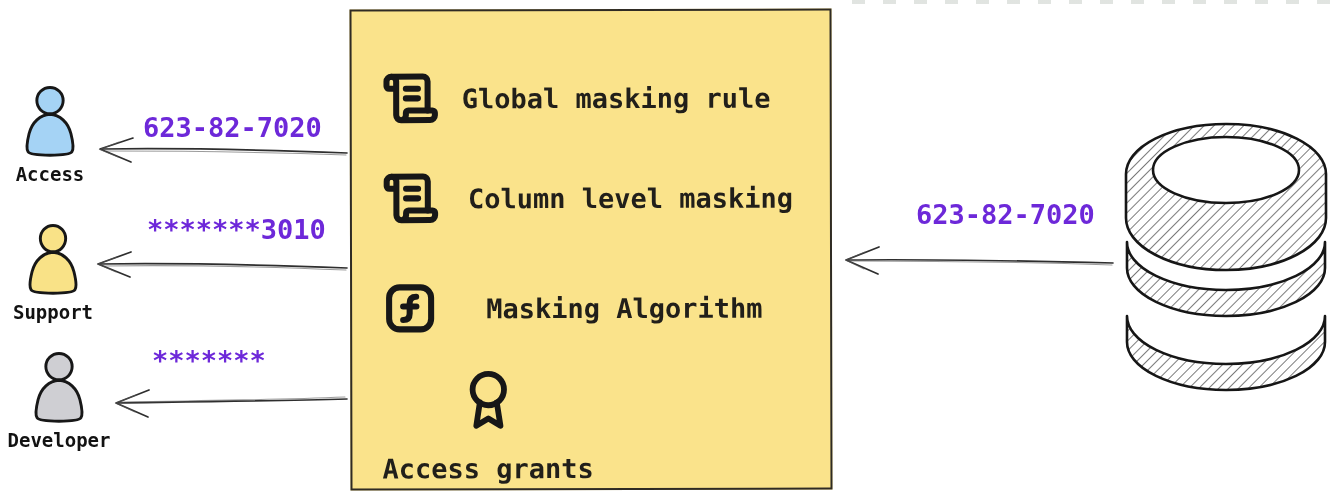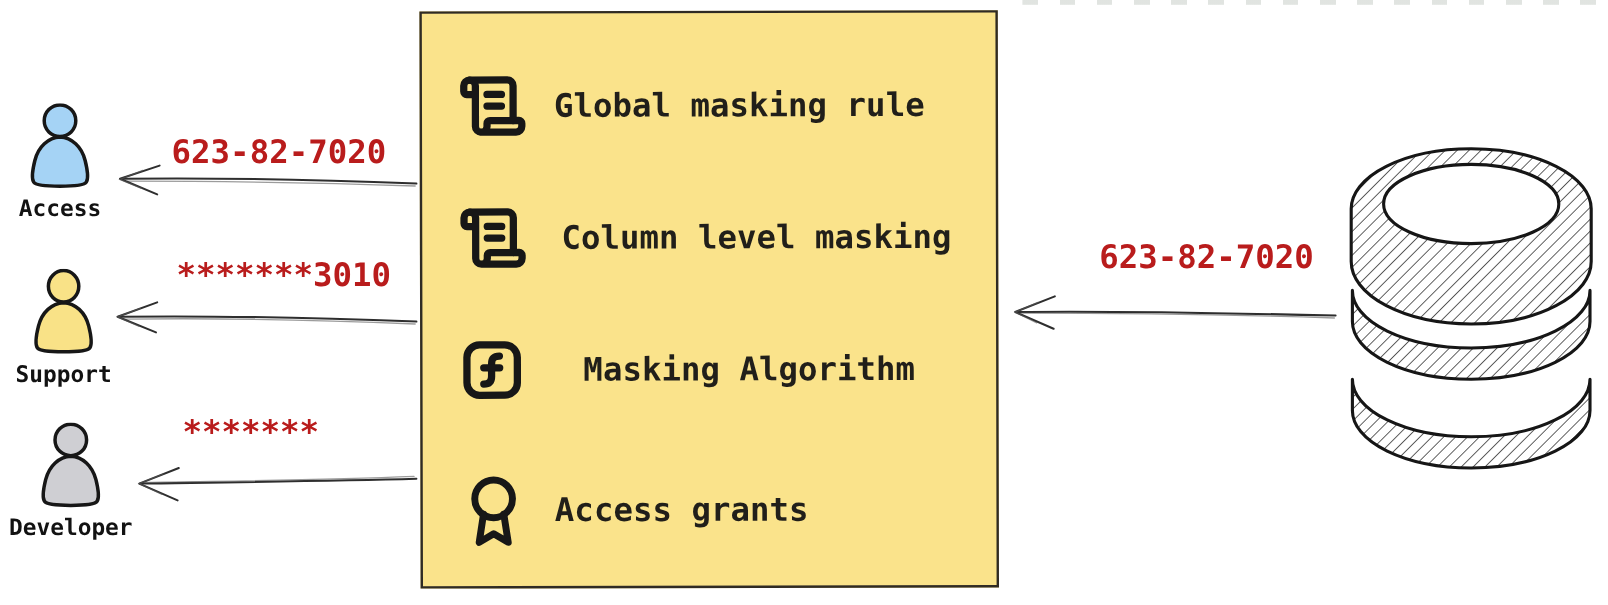--- a/index.html
+++ b/index.html
@@ -22,21 +22,21 @@
     font-size:27px; font-weight:700; color:#211f1a; white-space:pre; letter-spacing:0;
   }
   
   .persona {
     position:absolute; width:122px;
     display:flex; flex-direction:column; align-items:center; gap:1px;
   }
   .persona-name { font-size:19px; font-weight:700; color:#121212; }
   
   .arrow-label {
-    position:absolute; font-size:27px; font-weight:700; color:#b91c1c; white-space:pre;
+    position:absolute; font-size:27px; font-weight:700; color:#6d28d9; white-space:pre;
   }
   .arrows { position:absolute; left:0; top:0; width:1340px; height:504px; }
   .arrow { stroke:#2e2e2e; stroke-width:1.7; fill:none; stroke-linecap:round; stroke-linejoin:round; }
   .arrow-sketch { stroke:#5a5a5a; stroke-width:1.1; fill:none; opacity:.6; stroke-linecap:round; }
   .db { position:absolute; left:1122px; top:118px; }
   .edge-artifact {
     position:absolute; left:852px; top:0; width:488px; height:4px; opacity:.3;
     background:repeating-linear-gradient(90deg,#9aa59a 0 13px, transparent 13px 31px);
   }
   .icon-stroke { stroke:#171717; fill:none; stroke-linecap:round; stroke-linejoin:round; }
@@ -99,21 +99,21 @@
     <g>
       <path class="arrow" d="M1113 263 C 1030 261 928 259 847 260"></path>
       <path class="arrow-sketch" d="M1112 265 C 1020 262 930 261 851 261"></path>
       <path class="arrow" d="M879 247 L846 260 L878 274"></path>
       <path class="arrow-sketch" d="M865 252 L846 260 L864 269"></path>
     </g>
   </svg>
 
   <div class="masking-box">
 
-    <div class="box-row" style="top:46px;">
+    <div class="box-row" style="top:56px;">
       <svg width="58" height="58" viewBox="0 0 24 24" class="icon-stroke" stroke-width="2.5">
         <path d="M15 12h-5"></path>
           <path d="M15 8h-5"></path>
         <path d="M19 17V5a2 2 0 0 0-2-2H4"></path>
         <path d="M8 21h12a2 2 0 0 0 2-2v-1a1 1 0 0 0-1-1H11a1 1 0 0 0-1 1v1a2 2 0 1 1-4 0V5a2 2 0 1 0-4 0v2a1 1 0 0 0 1 1h3"></path>
       </svg>
       <span class="item-label">Global masking rule</span>
     </div>
 
     <div class="box-row" style="top:156px;gap:28px;">
@@ -128,21 +128,21 @@
 
     <div class="box-row" style="top:266px;gap:48px;">
       <svg width="56" height="56" viewBox="0 0 24 24" class="icon-stroke" stroke-width="2.6">
         <rect width="18" height="18" x="3" y="3" rx="4.5"></rect>
         <path d="M9 17c2 0 2.8-1 2.8-2.8v-4.4C11.8 8 12.6 7 14.6 7"></path>
         <path d="M9 11.2h5.7"></path>
       </svg>
       <span class="item-label">Masking Algorithm</span>
     </div>
 
-    <div class="box-row" style="top:383px;">
+    <div class="box-row" style="top:356px;flex-direction:column;">
       <svg width="58" height="64" viewBox="0 0 24 26" class="icon-stroke" stroke-width="2.4">
         <circle cx="12" cy="9" r="6.5"></circle>
         <path d="M15.5 14.3 L17 24 l-5-3 -5 3 1.5-9.7"></path>
       </svg>
       <span class="item-label">Access grants</span>
     </div>
 
   </div>
 
   <svg class="db" width="208" height="276" viewBox="0 0 208 276">

